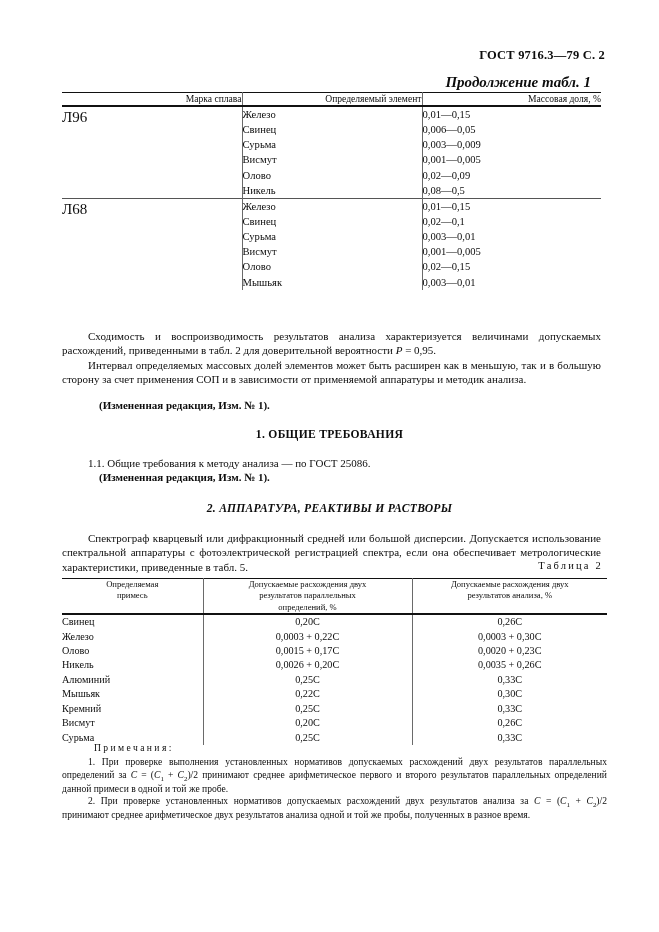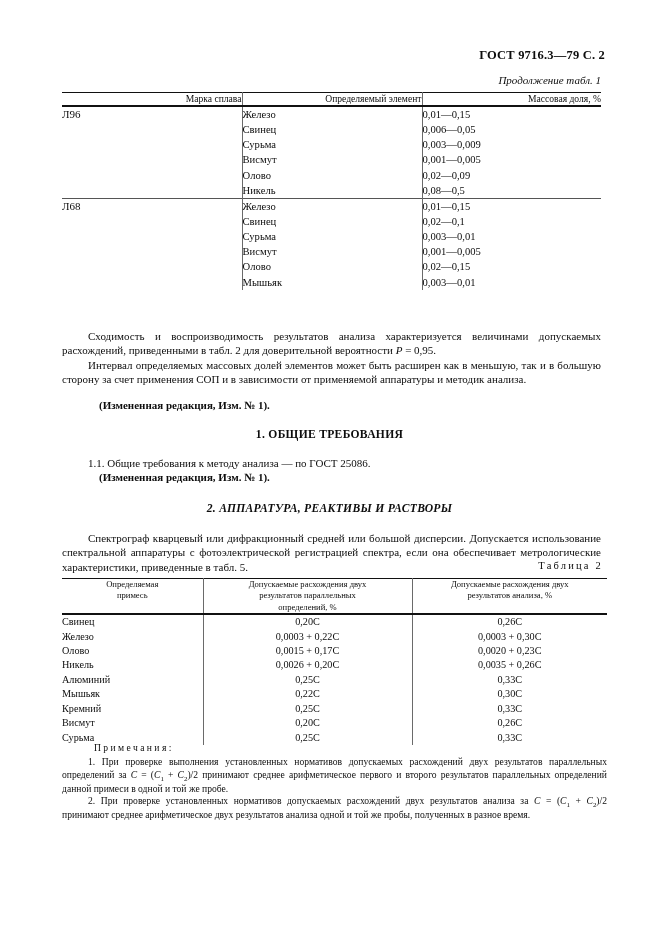--- a/index.html
+++ b/index.html
@@ -29,24 +29,24 @@
     top: 48px;
     right: 54px;
     font-size: 12.5px;
     font-weight: bold;
     letter-spacing: 0.2px;
     white-space: nowrap;
   }
   .cont-label {
     position: absolute;
     top: 74px;
-    right: 58px;
-    font-size: 11px;
+    right: 68px;
+    font-size: 15px;
     font-style: italic;
-    font-weight: normal;
+    font-weight: bold;
     white-space: nowrap;
   }
 
   
   .tbl1-wrap {
     position: absolute;
     left: 62px;
     top: 92px;
     width: 539px;
   }
@@ -66,21 +66,21 @@
 
   .hdr-cell {
     text-align: right;
     font-size: 9.6px;
     padding: 7px 2px 6px 2px;
     line-height: 1.25;
   }
   .vline-r { border-right: 1px solid #6a6a6a; }
 
   .grp-cell {
-    font-size: 11px;
+    font-size: 15px;
     padding: 3px 0 4px 26px;
     line-height: 1.43;
   }
   .el-cell {
     font-size: 10.6px;
     padding: 3px 0 4px 28px;
     line-height: 1.43;
   }
   .val-cell {
     font-size: 10.6px;

